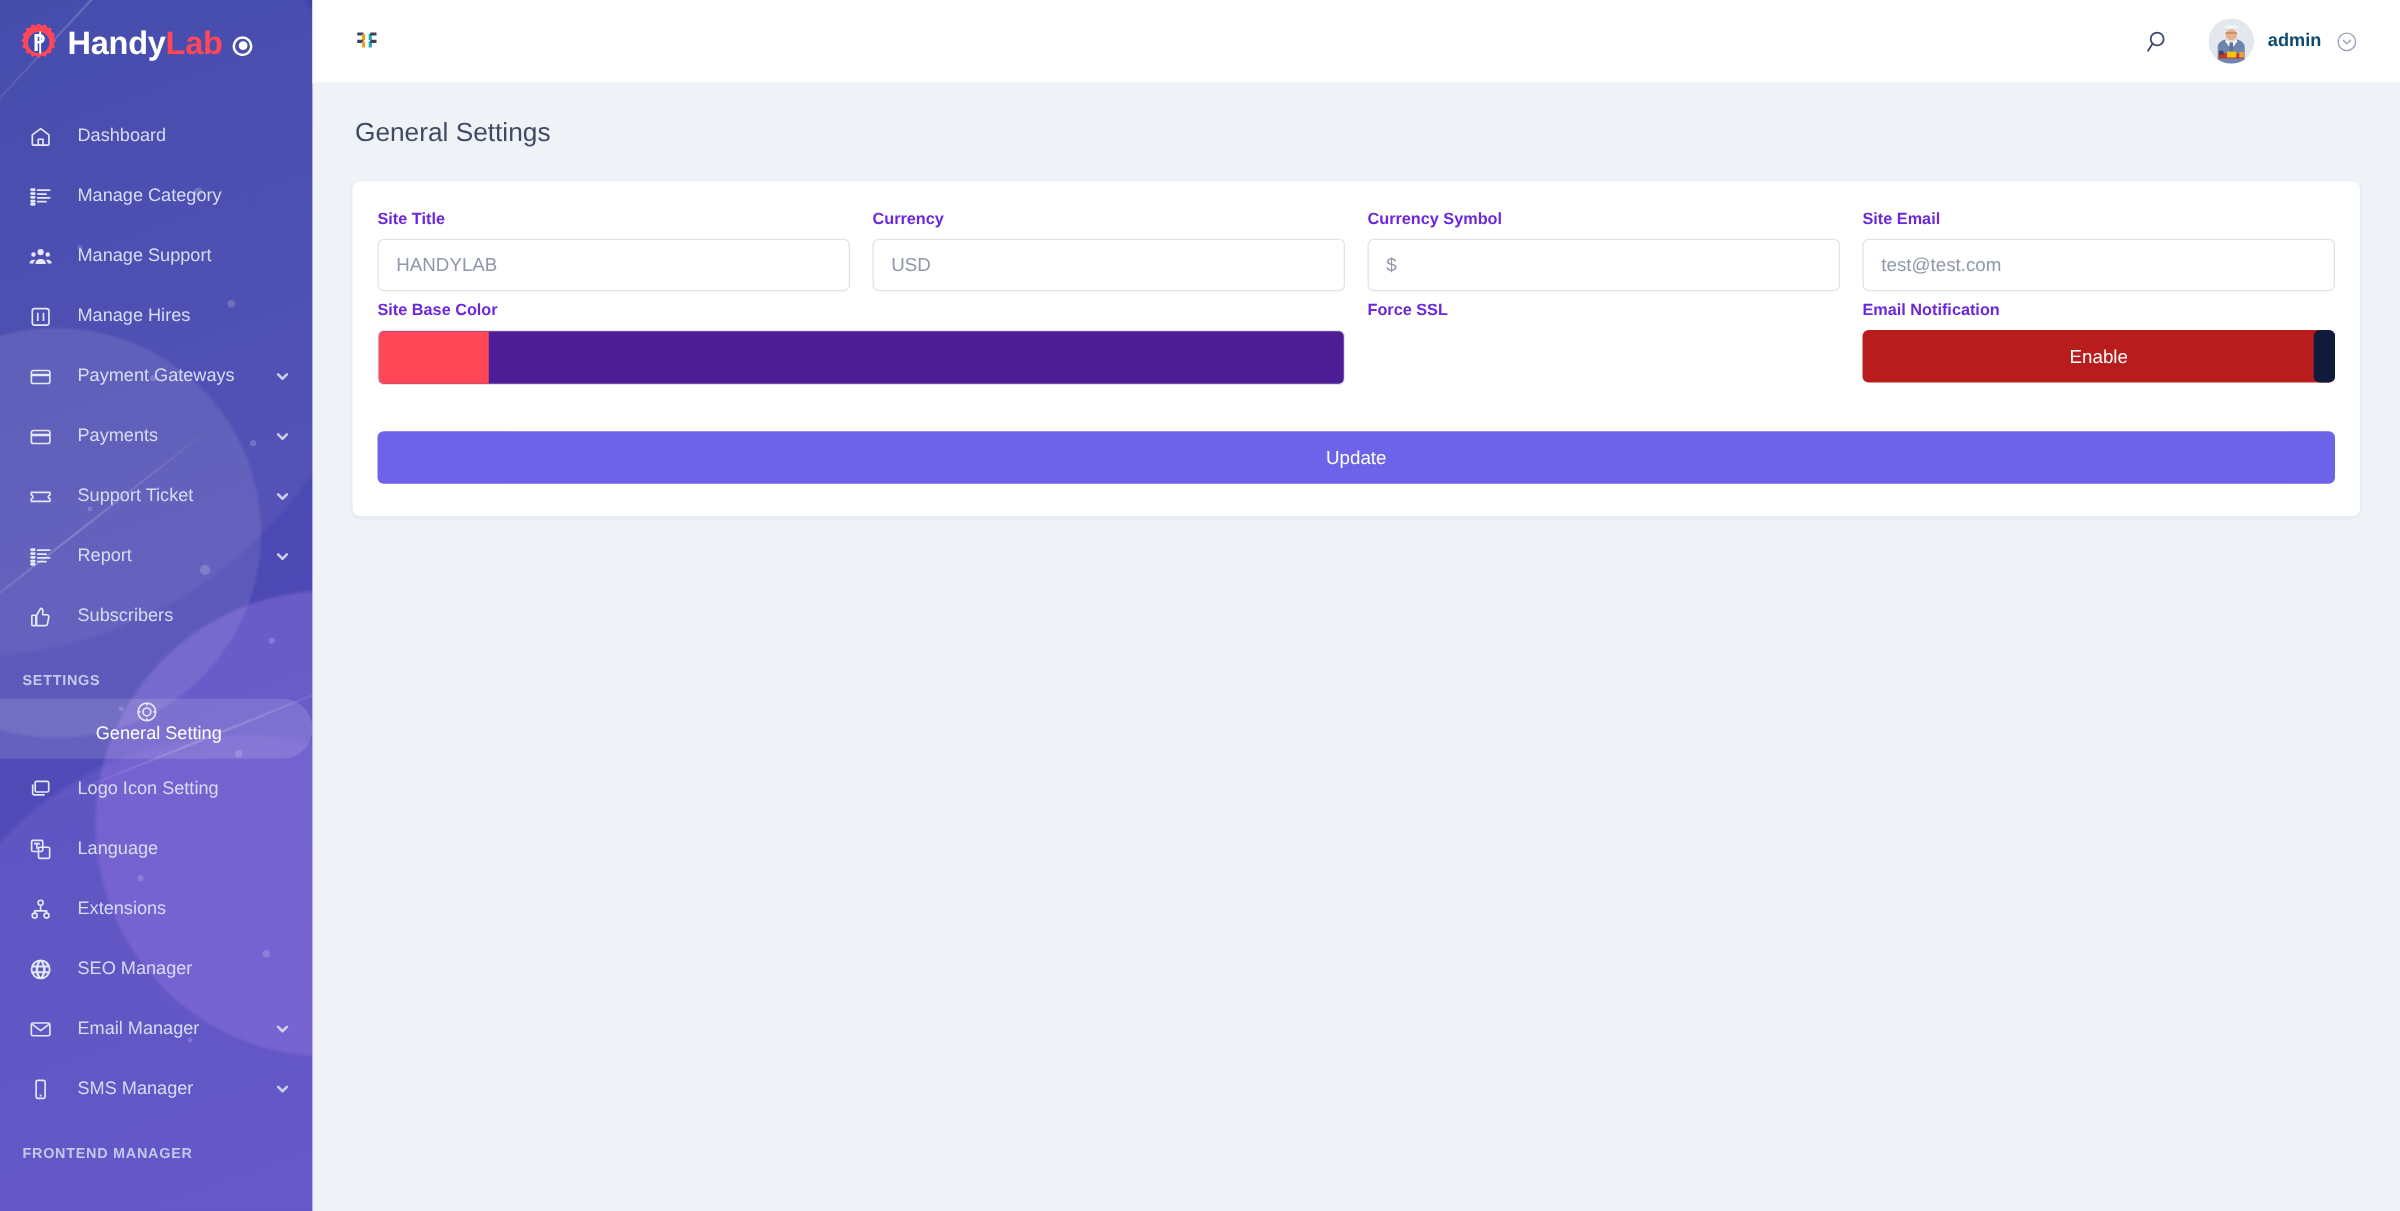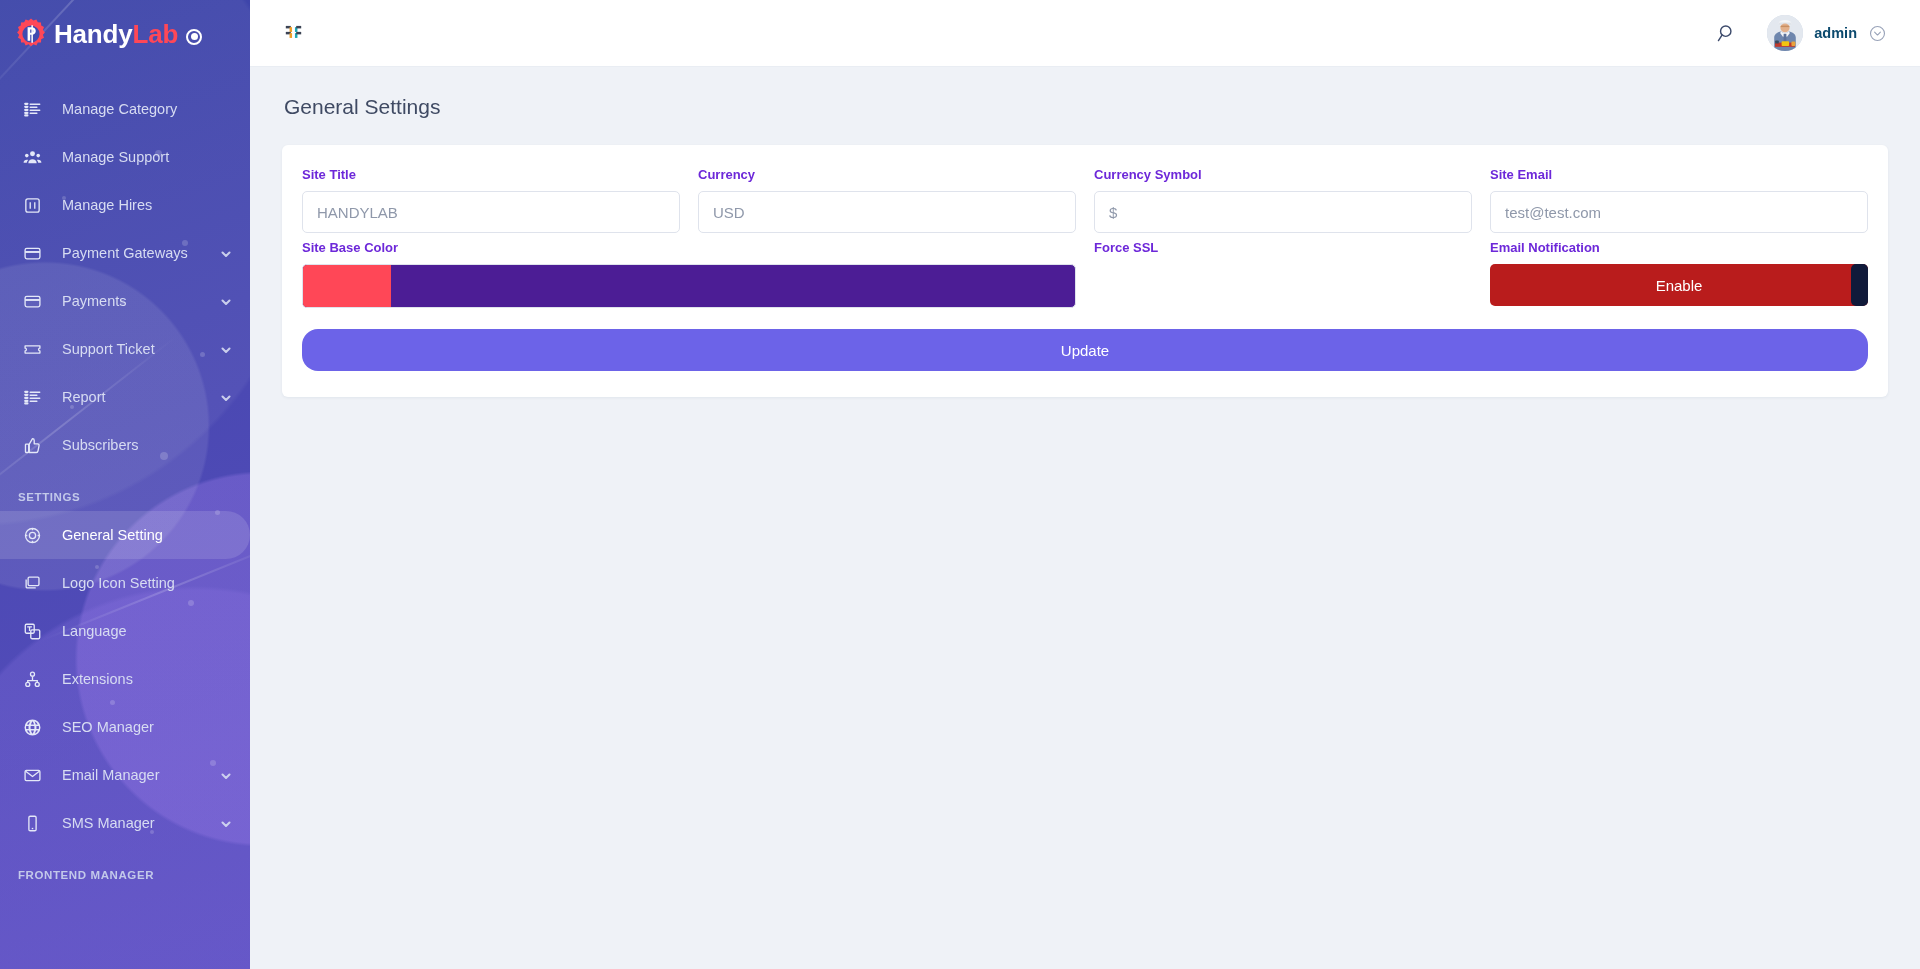--- a/index.html
+++ b/index.html
@@ -62,20 +62,21 @@
     display: flex; align-items: center;
     height: 48px; padding-left: 22px; padding-right: 18px;
     color: #d7dcf2; font-size: 14.5px;
     cursor: pointer;
   }
   .nav-item.active {
     background: rgba(255,255,255,0.13);
     border-top-right-radius: 26px;
     border-bottom-right-radius: 26px;
     color: #ffffff;
+    flex-direction: column;
   }
   .nav-icon {
     width: 20px; height: 20px; flex: 0 0 20px;
     margin-right: 20px;
     display: flex; align-items: center; justify-content: center;
     color: #e4e8f8;
   }
   .nav-icon svg { display: block; }
   .nav-label { flex: 1 1 auto; white-space: nowrap; }
   .nav-caret { width: 12px; height: 12px; flex: 0 0 12px; opacity: 0.9; }
@@ -180,22 +181,22 @@
     position: relative; z-index: 2; pointer-events: none;
   }
   .toggle-knob {
     position: absolute; top: 0; width: 17px; height: 42px;
     border-radius: 5px; background: #101a3a; z-index: 3;
   }
   .toggle.off .toggle-knob { left: 0; }
   .toggle.on .toggle-knob { right: 0; }
 
   .btn-update {
-    width: 100%; height: 42px; margin-top: 14px;
-    border: 0; border-radius: 16px;
+    width: 100%; height: 42px; margin-top: 30px;
+    border: 0; border-radius: 5px;
     font-family: "Liberation Sans", sans-serif;
     font-size: 15px; color: #ffffff; cursor: pointer;
   }
 </style>
 </head>
 <body>
 
 <div class="app">
 
   <aside class="sidebar">
@@ -229,20 +230,29 @@
         </svg>
       </span>
       <span class="brand-name"><span class="brand-handy">Handy</span><span class="brand-lab">Lab</span></span>
       <span class="brand-dot">
           <i></i>
         </span>
     </div>
 
     <nav class="nav">
 
+      <div class="nav-item">
+        <span class="nav-icon">
+          <svg viewBox="0 0 20 20" width="19" height="19" fill="none" stroke="currentColor" stroke-width="1.4" stroke-linecap="round" stroke-linejoin="round">
+              <path d="M3 8.3l7-5.3 7 5.3V16a1 1 0 0 1-1 1H4a1 1 0 0 1-1-1z"></path>
+              <path d="M8 17v-5h4v5"></path>
+            </svg>
+        </span>
+        <span class="nav-label">Dashboard</span>
+      </div>
 
       <div class="nav-item">
         <span class="nav-icon">
           <svg viewBox="0 0 20 20" width="19" height="19" fill="none" stroke="currentColor" stroke-width="1.5" stroke-linecap="round">
               <path d="M2.4 4h2.2M2.4 7.2h2.2M2.4 10.4h2.2M2.4 13.6h2.2M2.4 16.2h2.2" stroke-width="2.4"></path>
               <path d="M7.6 4.4h10M7.6 7.6h7M7.6 10.8h10M7.6 14h7"></path>
             </svg>
         </span>
         <span class="nav-label">Manage Category</span>
       </div>

